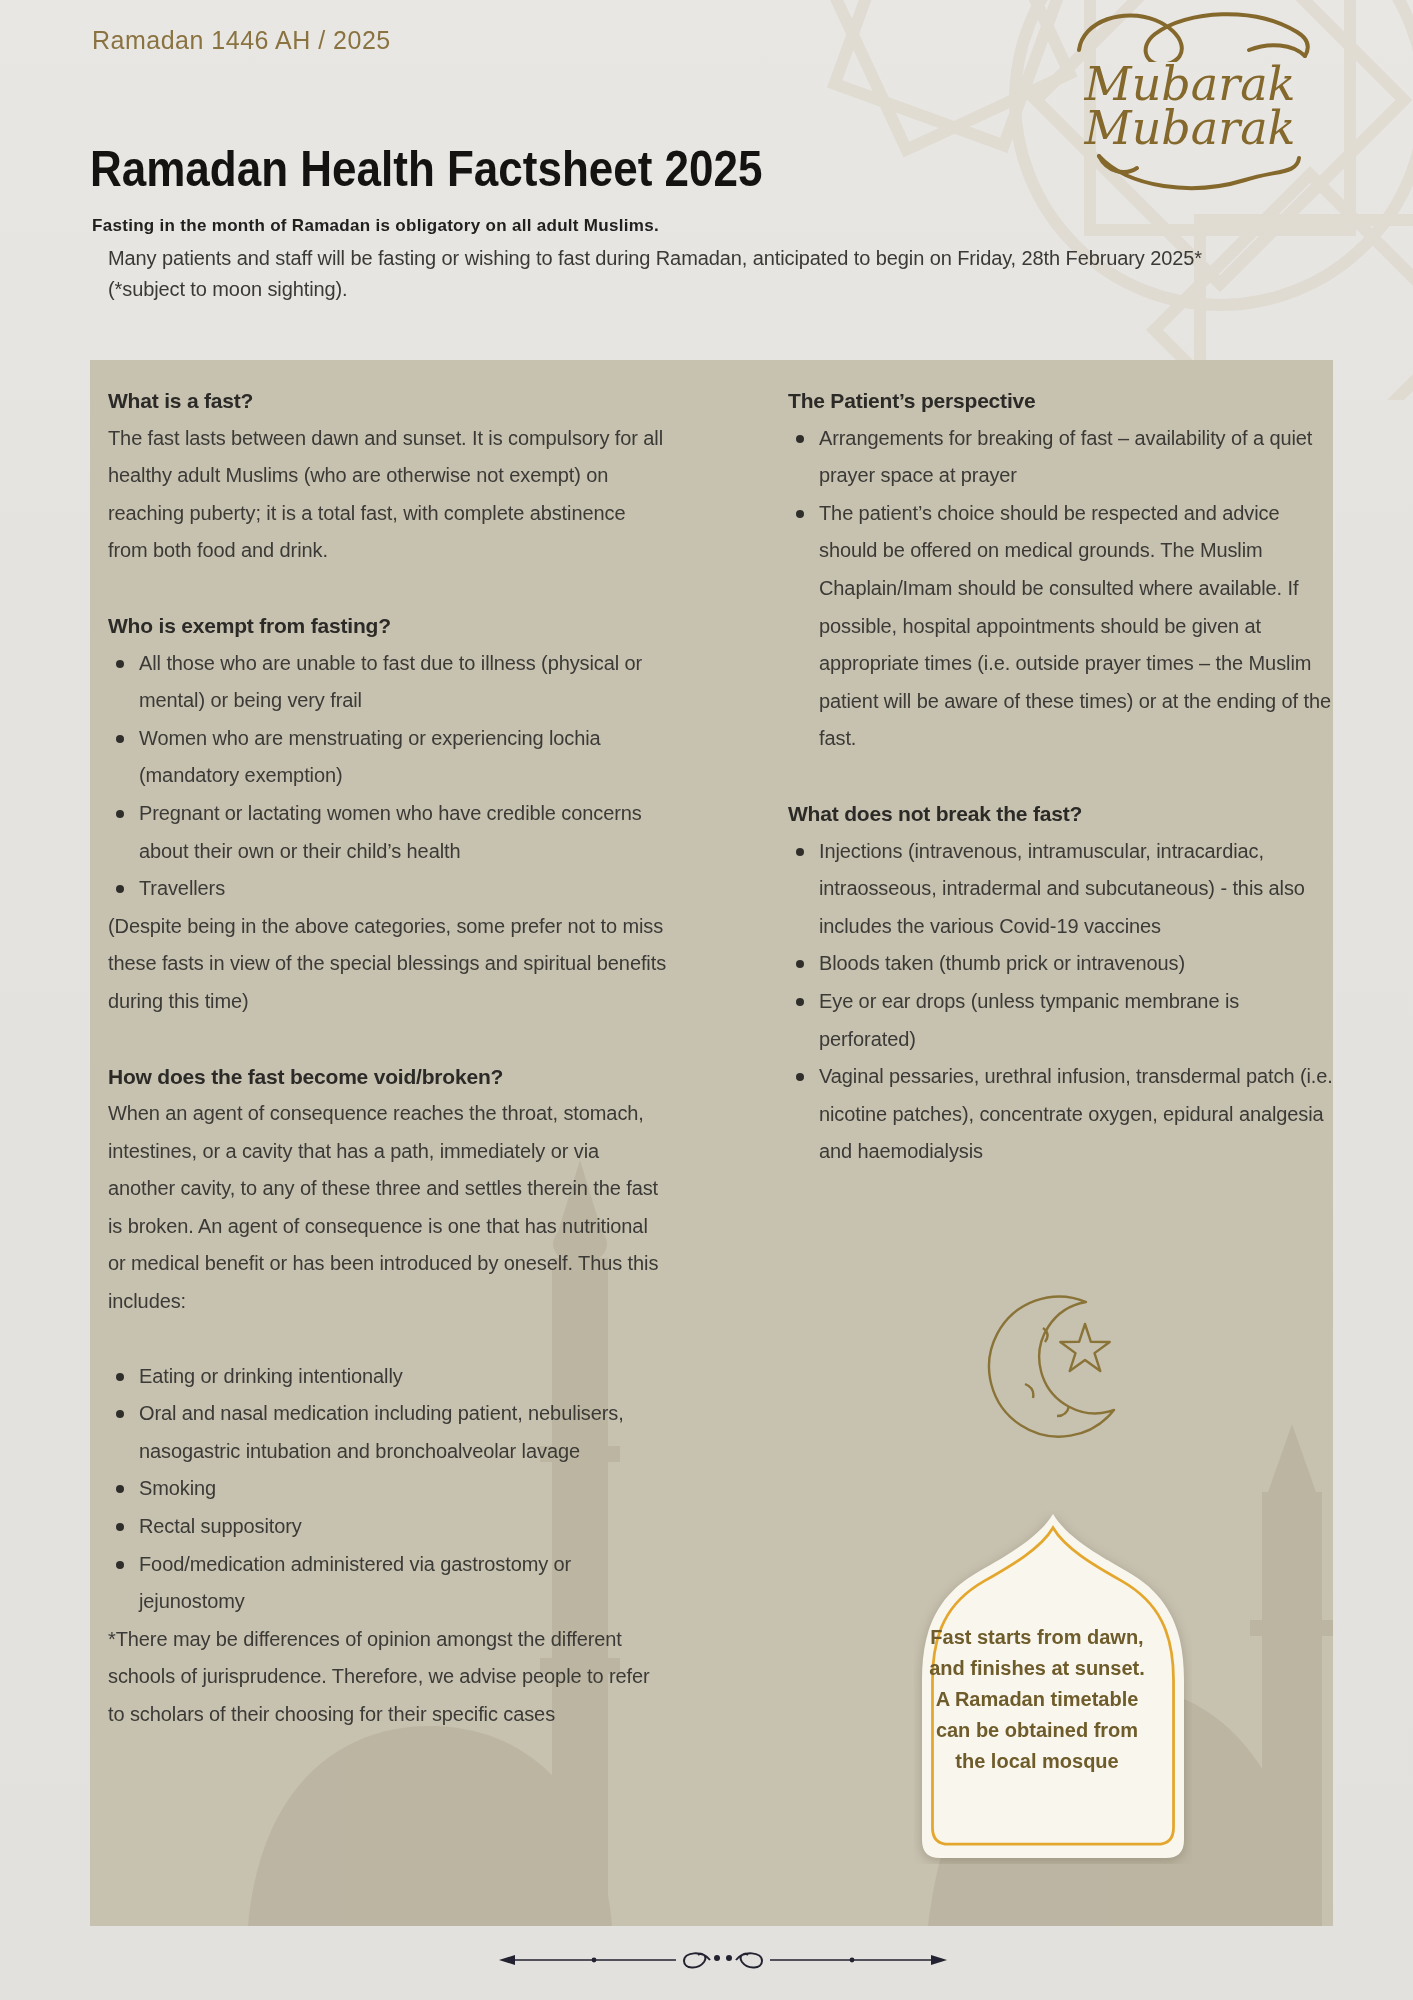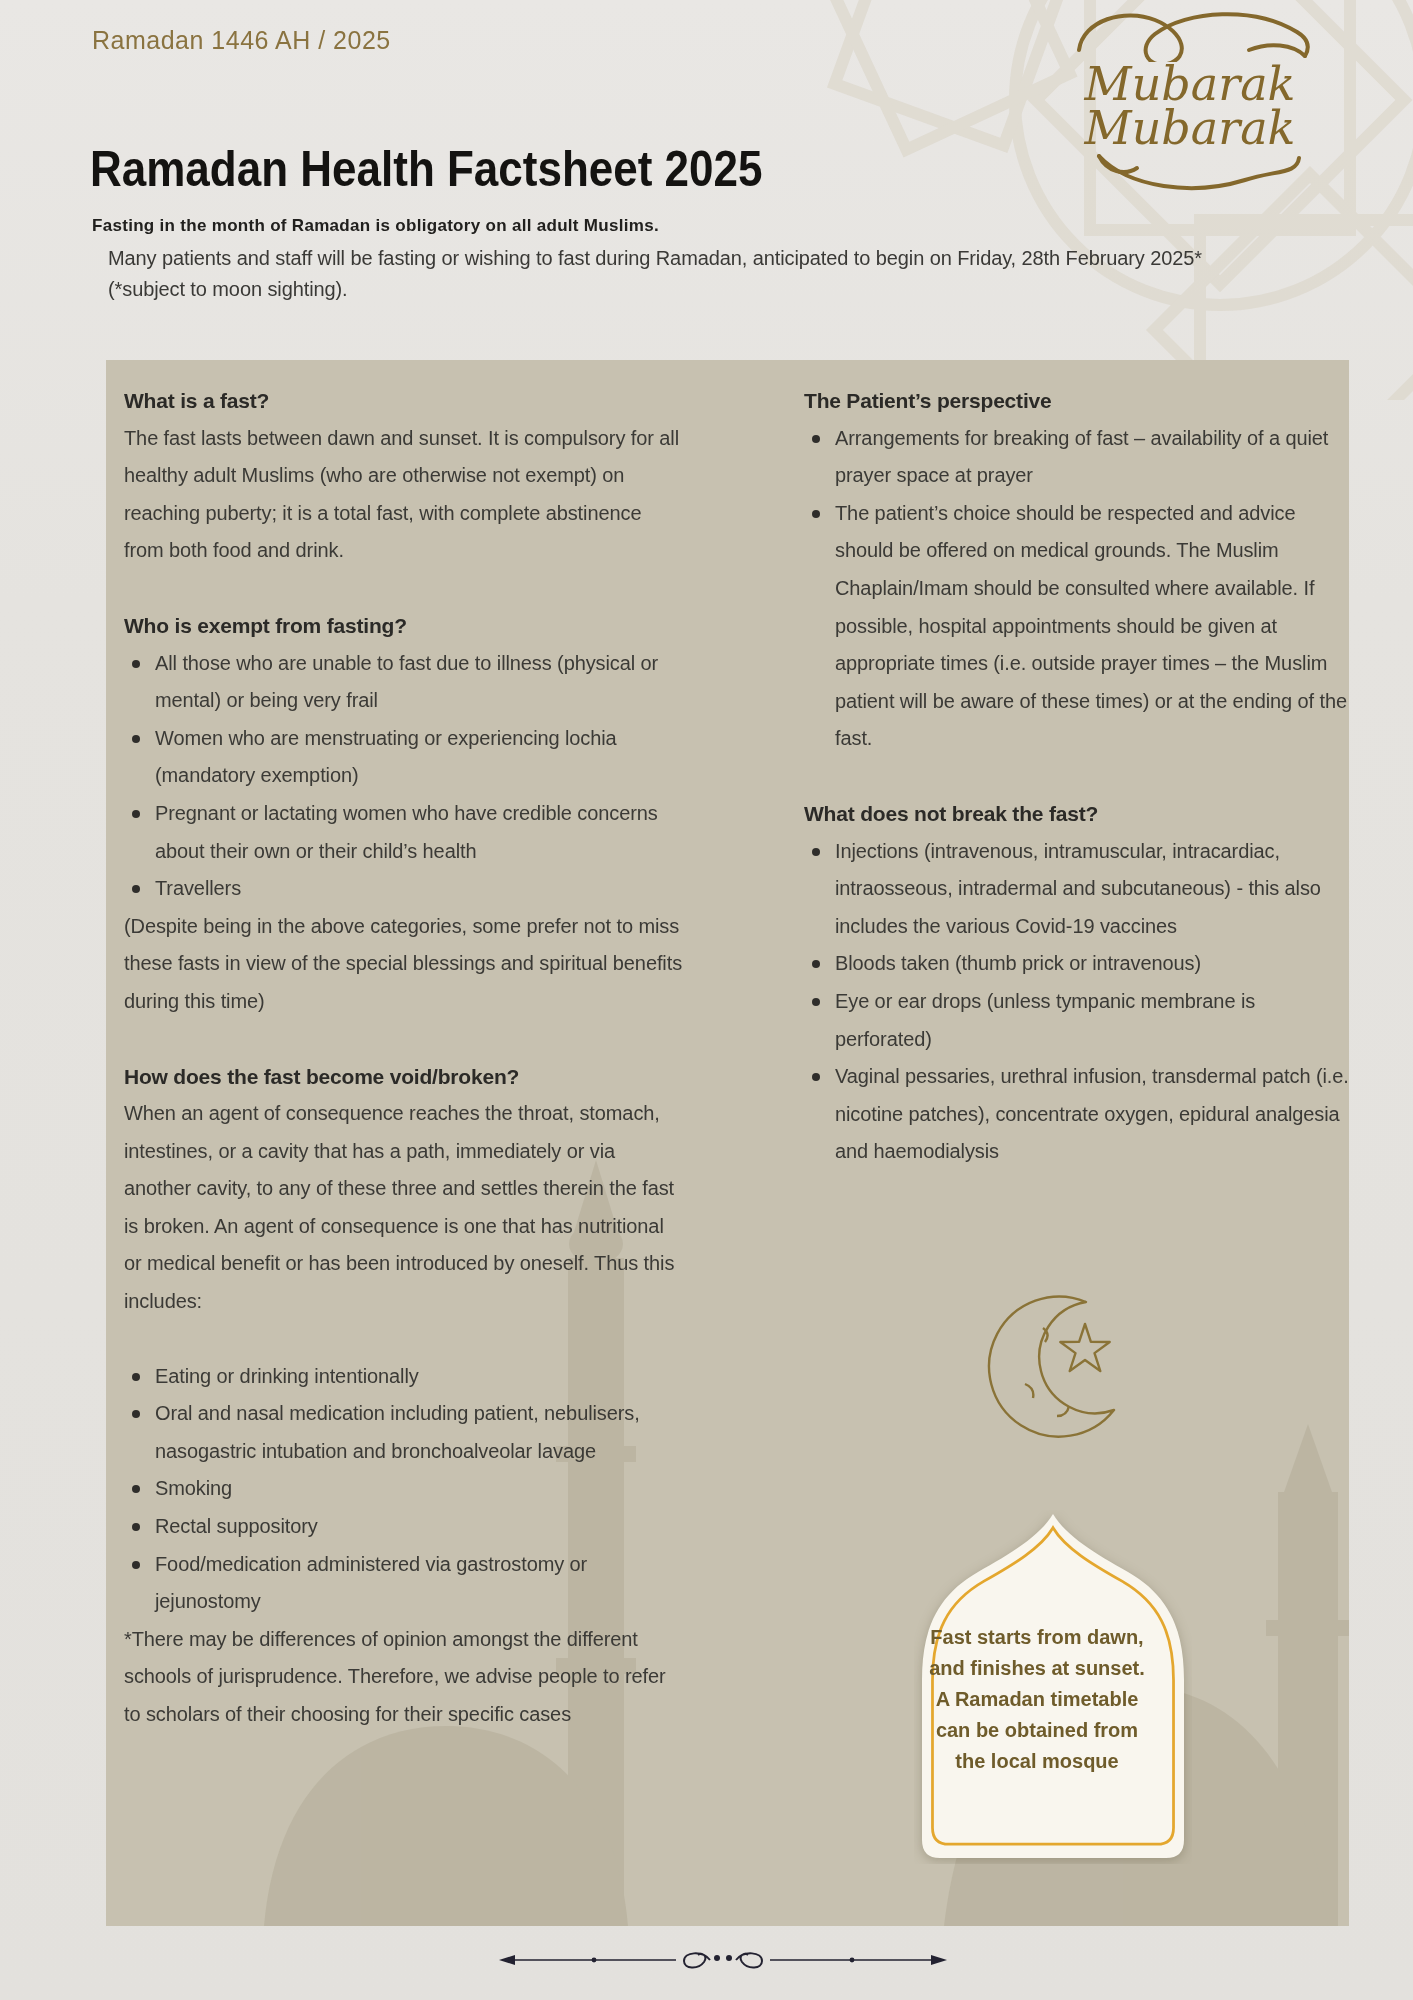--- a/index.html
+++ b/index.html
@@ -26,21 +26,21 @@
   }
   .intro-bold{
     position:absolute;left:92px;top:216px;
     font-size:17px;font-weight:bold;letter-spacing:.3px;color:#21201e;
   }
   .intro-body{
     position:absolute;left:92px;top:243px;width:1280px;
     font-size:20px;line-height:31px;color:#3a3936;letter-spacing:-.1px;margin-left:16px;
   }
   .panel{
-    position:absolute;left:106px;top:360px;width:1243px;height:1566px;
+    position:absolute;left:90px;top:360px;width:1243px;height:1566px;
     background:#c7c1b0;
   }
   .panel-watermark{position:absolute;left:0;top:0;pointer-events:none;}
   .col{position:absolute;top:22px;font-size:20px;line-height:37.6px;color:#3b3a36;letter-spacing:-.1px;}
   .col-left{left:18px;width:560px;}
   .col-right{left:698px;width:548px;}
   .section{margin-top:37px;}
   .section:first-child{margin-top:0;}
   .sec-h{margin:0;font-size:21px;font-weight:bold;color:#2b2a27;letter-spacing:-.2px;line-height:37.6px;}
   .col p{margin:0;}

